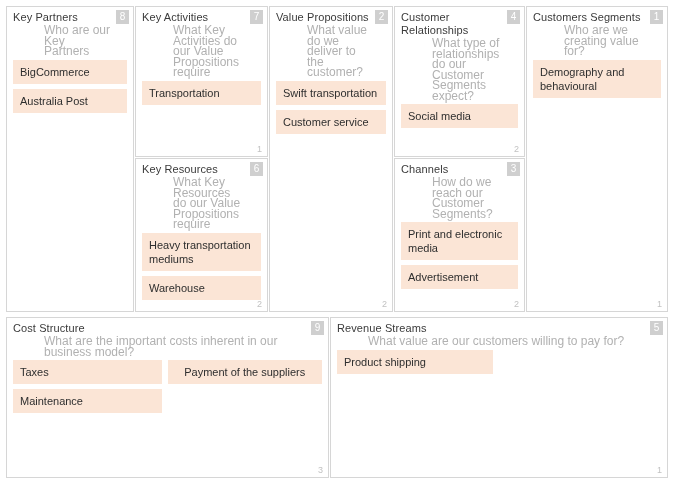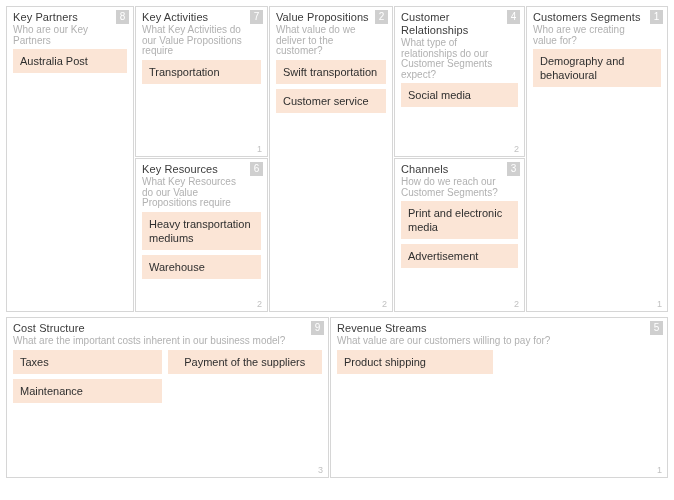--- a/index.html
+++ b/index.html
@@ -38,25 +38,26 @@
 
   .block-title {
     font-size: 11px;
     line-height: 13px;
     color: #3a3a3a;
     font-weight: normal;
     letter-spacing: 0.1px;
   }
 
   .block-sub {
-    font-size: 10px;
+    font-size: 12px;
     line-height: 10.5px;
     color: #b1b1b1;
     margin-top: 1px;
     padding-right: 16px;
+    margin-left: 31px;
   }
 
   .badge {
     position: absolute;
     top: 3px;
     right: 4px;
     width: 13px;
     height: 14px;
     background: #cfcfcf;
     color: #ffffff;
@@ -120,20 +121,21 @@
 
 <div class="canvas">
 
   <div class="block" id="blk-key-partners">
     <div class="badge">8</div>
     <div class="block-head">
       <div class="block-title">Key Partners</div>
       <div class="block-sub">Who are our Key Partners</div>
     </div>
     <div class="notes">
+      <div class="note">BigCommerce</div>
       <div class="note">Australia Post</div>
     </div>
     <div class="count"></div>
   </div>
 
   <div class="block" id="blk-key-activities">
     <div class="badge">7</div>
     <div class="block-head">
       <div class="block-title">Key Activities</div>
       <div class="block-sub">What Key Activities do our Value Propositions require</div>

